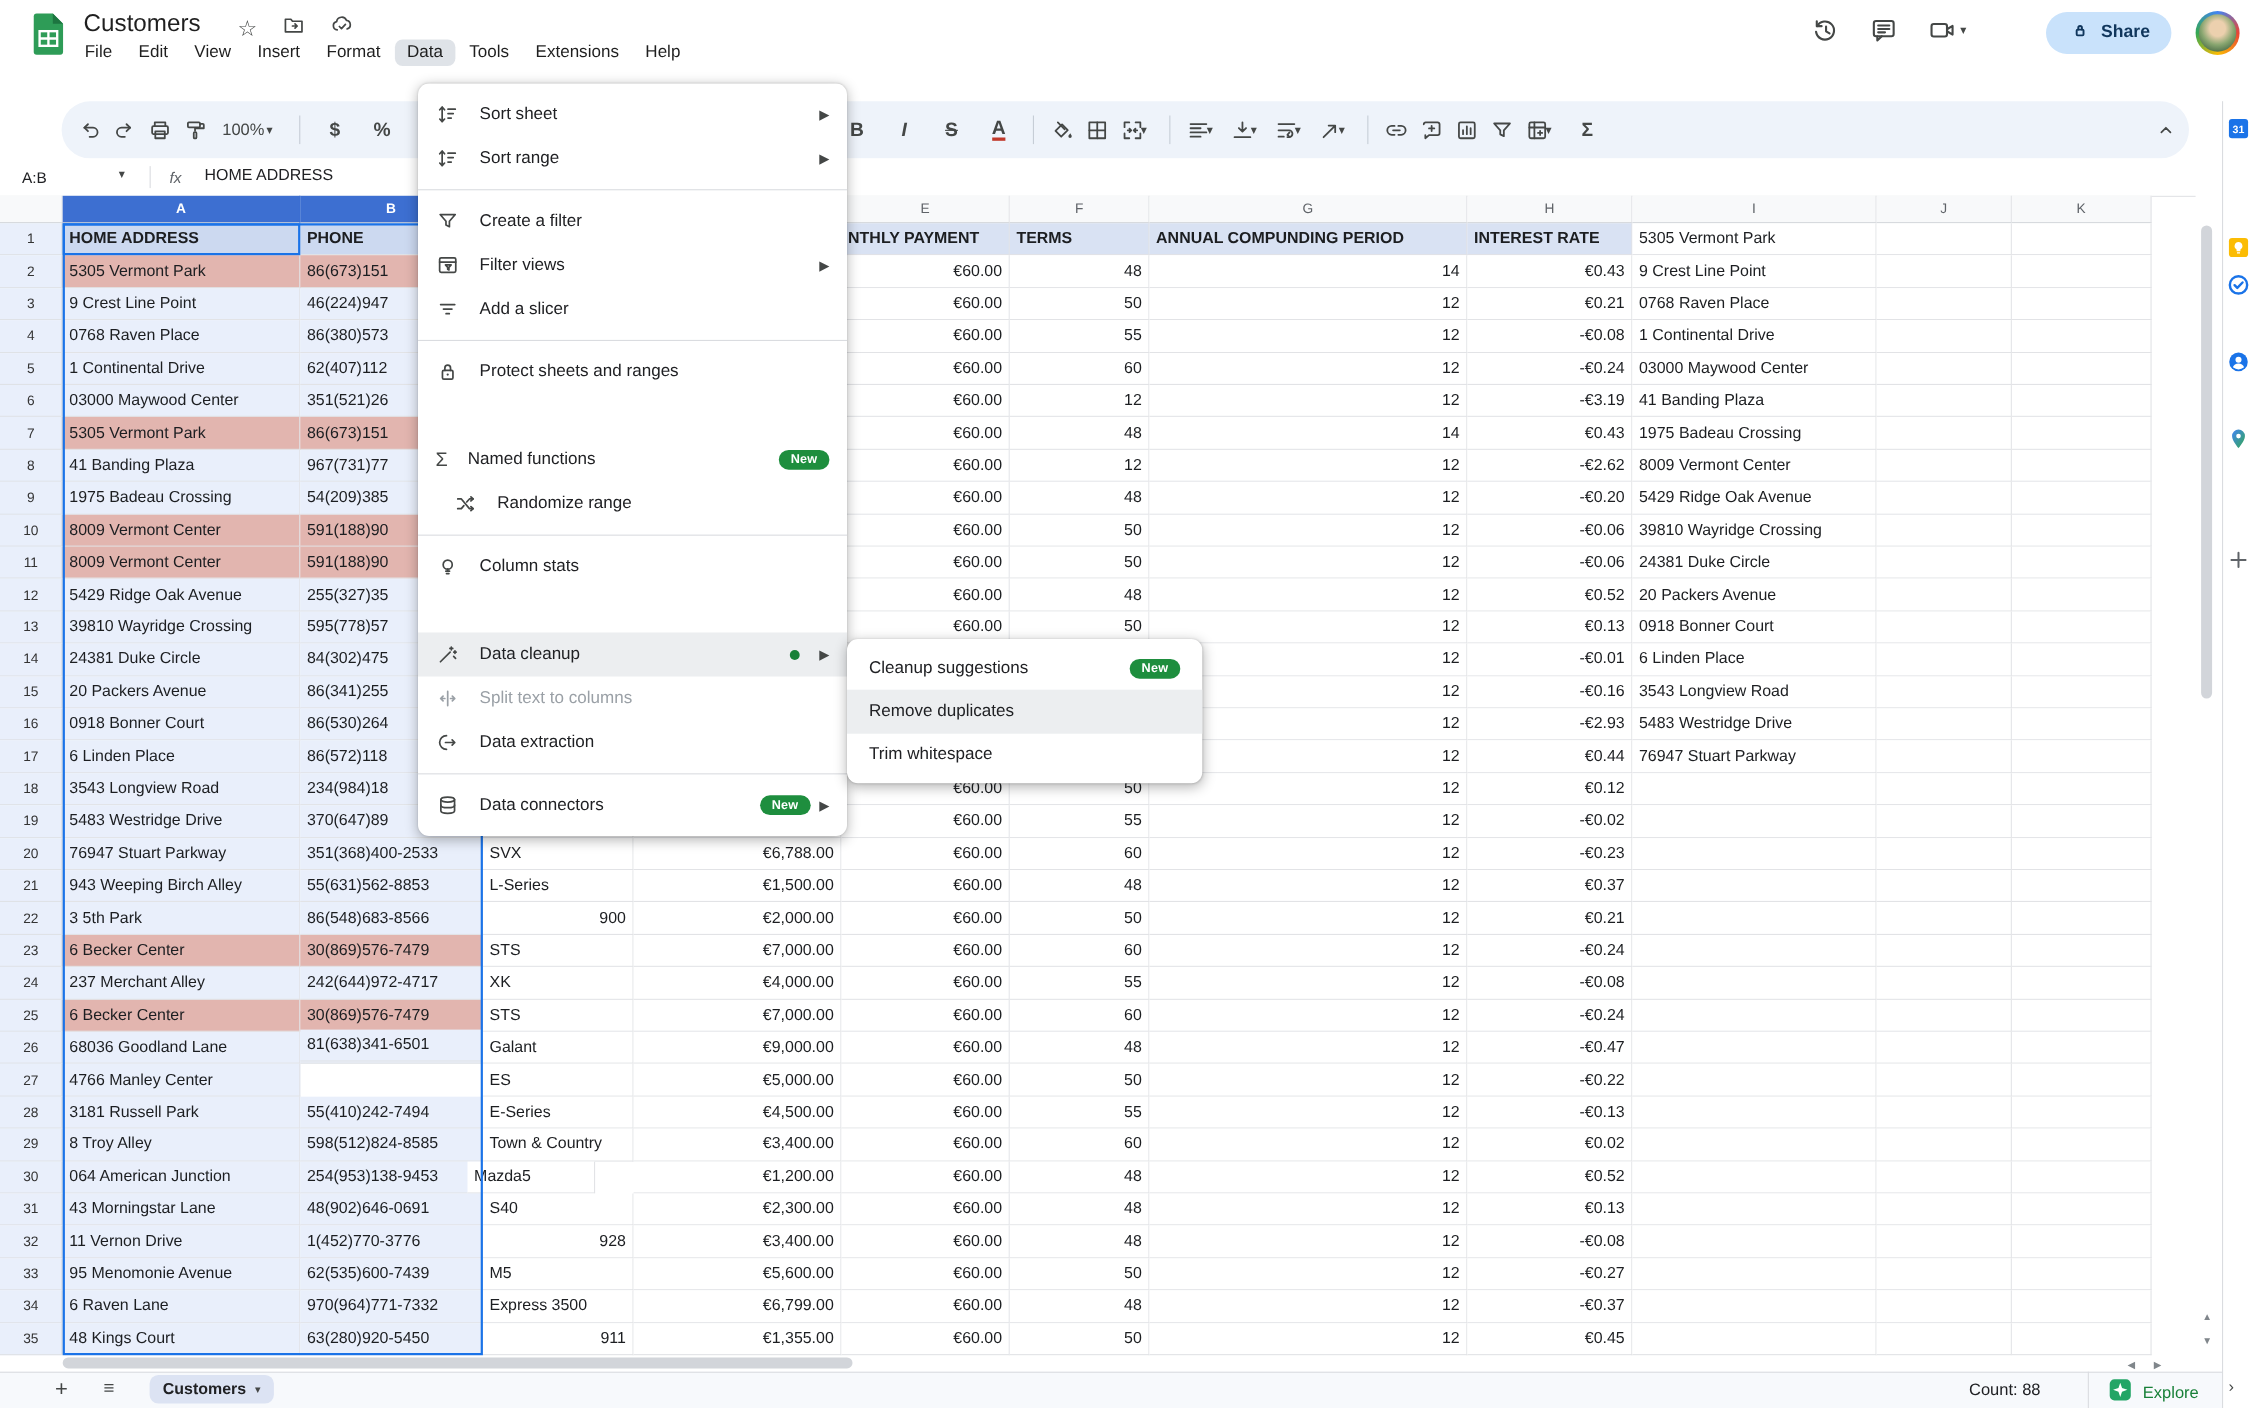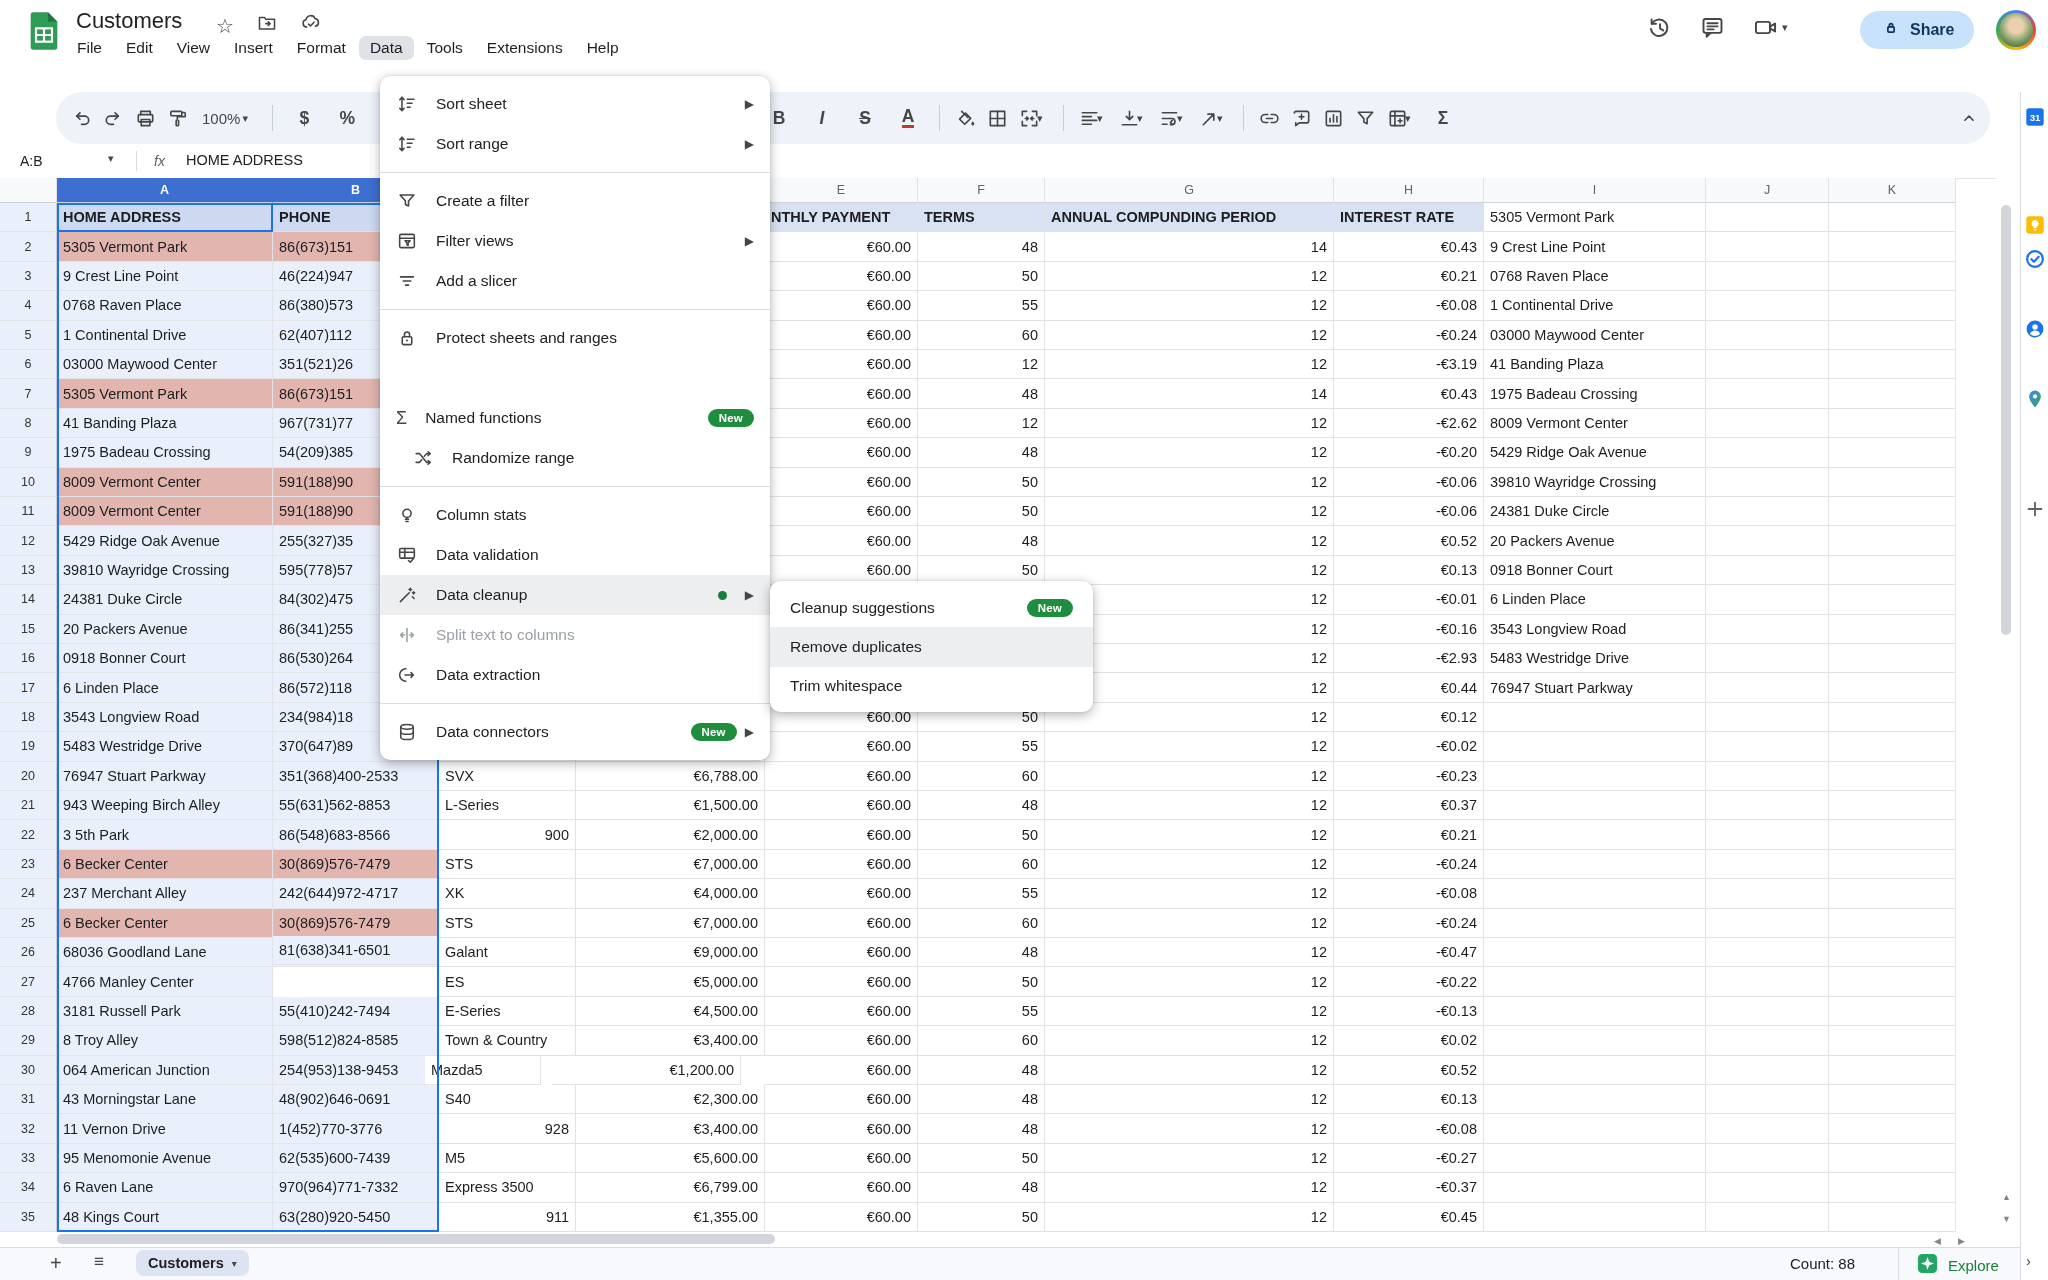--- a/index.html
+++ b/index.html
@@ -649,21 +649,21 @@
       <div class="cell r" style="position:absolute;left:918px;top:1026.1999999999998px;width:127px;height:29.4px;">60</div>
       <div class="cell r" style="position:absolute;left:1045px;top:1026.1999999999998px;width:289px;height:29.4px;">12</div>
       <div class="cell r" style="position:absolute;left:1334px;top:1026.1999999999998px;width:150px;height:29.4px;">€0.02</div>
       <div class="cell" style="position:absolute;left:1484px;top:1026.1999999999998px;width:222px;height:29.4px;"></div>
       <div class="cell" style="position:absolute;left:1706px;top:1026.1999999999998px;width:123px;height:29.4px;"></div>
       <div class="cell" style="position:absolute;left:1829px;top:1026.1999999999998px;width:127px;height:29.4px;"></div>
       <div class="ab rowhdr" style="left:0;top:1055.6px;width:57px;height:29.4px;">30</div>
       <div class="cell selcol" style="position:absolute;left:57px;top:1055.6px;width:216px;height:29.4px;">064 American Junction</div>
       <div class="cell selcol" style="position:absolute;left:273px;top:1055.6px;width:166px;height:29.4px;">254(953)138-9453</div>
       <div class="cell" style="position:absolute;left:425px;top:1055.6px;width:116px;height:29.4px;">Mazda5</div>
-      <div class="cell r" style="position:absolute;left:552px;top:1055.6px;width:189px;height:29.4px;">€1,200.00</div>
+      <div class="cell r" style="position:absolute;left:576px;top:1055.6px;width:189px;height:29.4px;">€1,200.00</div>
       <div class="cell r" style="position:absolute;left:765px;top:1055.6px;width:153px;height:29.4px;">€60.00</div>
       <div class="cell r" style="position:absolute;left:918px;top:1055.6px;width:127px;height:29.4px;">48</div>
       <div class="cell r" style="position:absolute;left:1045px;top:1055.6px;width:289px;height:29.4px;">12</div>
       <div class="cell r" style="position:absolute;left:1334px;top:1055.6px;width:150px;height:29.4px;">€0.52</div>
       <div class="cell" style="position:absolute;left:1484px;top:1055.6px;width:222px;height:29.4px;"></div>
       <div class="cell" style="position:absolute;left:1706px;top:1055.6px;width:123px;height:29.4px;"></div>
       <div class="cell" style="position:absolute;left:1829px;top:1055.6px;width:127px;height:29.4px;"></div>
       <div class="ab rowhdr" style="left:0;top:1085px;width:57px;height:29.4px;">31</div>
       <div class="cell selcol" style="position:absolute;left:57px;top:1085px;width:216px;height:29.4px;">43 Morningstar Lane</div>
       <div class="cell selcol" style="position:absolute;left:273px;top:1085px;width:166px;height:29.4px;">48(902)646-0691</div>
@@ -859,28 +859,20 @@
         <span class="lbl">Randomize range</span>
       </div>
       <div class="gmenu-div" style="top:410px;"></div>
       <div class="gmenu-item" style="top:419px;">
         <svg width="22" height="22" viewBox="0 0 24 24" fill="none" stroke="#444746" stroke-width="1.7" stroke-linecap="round" stroke-linejoin="round" style="color:#444746">
           <circle cx="12" cy="10.2" r="4.5"></circle>
           <path d="M10.2 16.6h3.6M10.8 19h2.4M12 14.7v1.9"></path>
         </svg>
         <span class="lbl">Column stats</span>
       </div>
-      <div class="gmenu-item" style="top:459px;">
-        <svg width="22" height="22" viewBox="0 0 24 24" fill="none" stroke="#444746" stroke-width="1.7" stroke-linecap="round" stroke-linejoin="round" style="color:#444746">
-          <rect x="4" y="5" width="16" height="10.4" rx="1.4"></rect>
-          <path d="M4 9h16M9.6 5v10.4"></path>
-          <path d="M13.6 18l1.9 1.9 3.5-3.8"></path>
-        </svg>
-        <span class="lbl">Data validation</span>
-      </div>
       <div class="gmenu-item hl" style="top:499px;">
         <svg width="22" height="22" viewBox="0 0 24 24" fill="none" stroke="#444746" stroke-width="1.7" stroke-linecap="round" stroke-linejoin="round" style="color:#444746">
           <path d="M4.8 19.2l9.6-9.6"></path>
           <path d="M15.6 4.6v2.8M14.2 6h2.8M19.2 8.4v2.4M18 9.6h2.4M17.9 13.9l1.9 1.9"></path>
         </svg>
         <span class="lbl">Data cleanup</span>
         <span class="dot" style="margin-left:12px;"></span>
         <span class="subarrow">▶</span>
       </div>
       <div class="gmenu-item dis" style="top:539px;">

